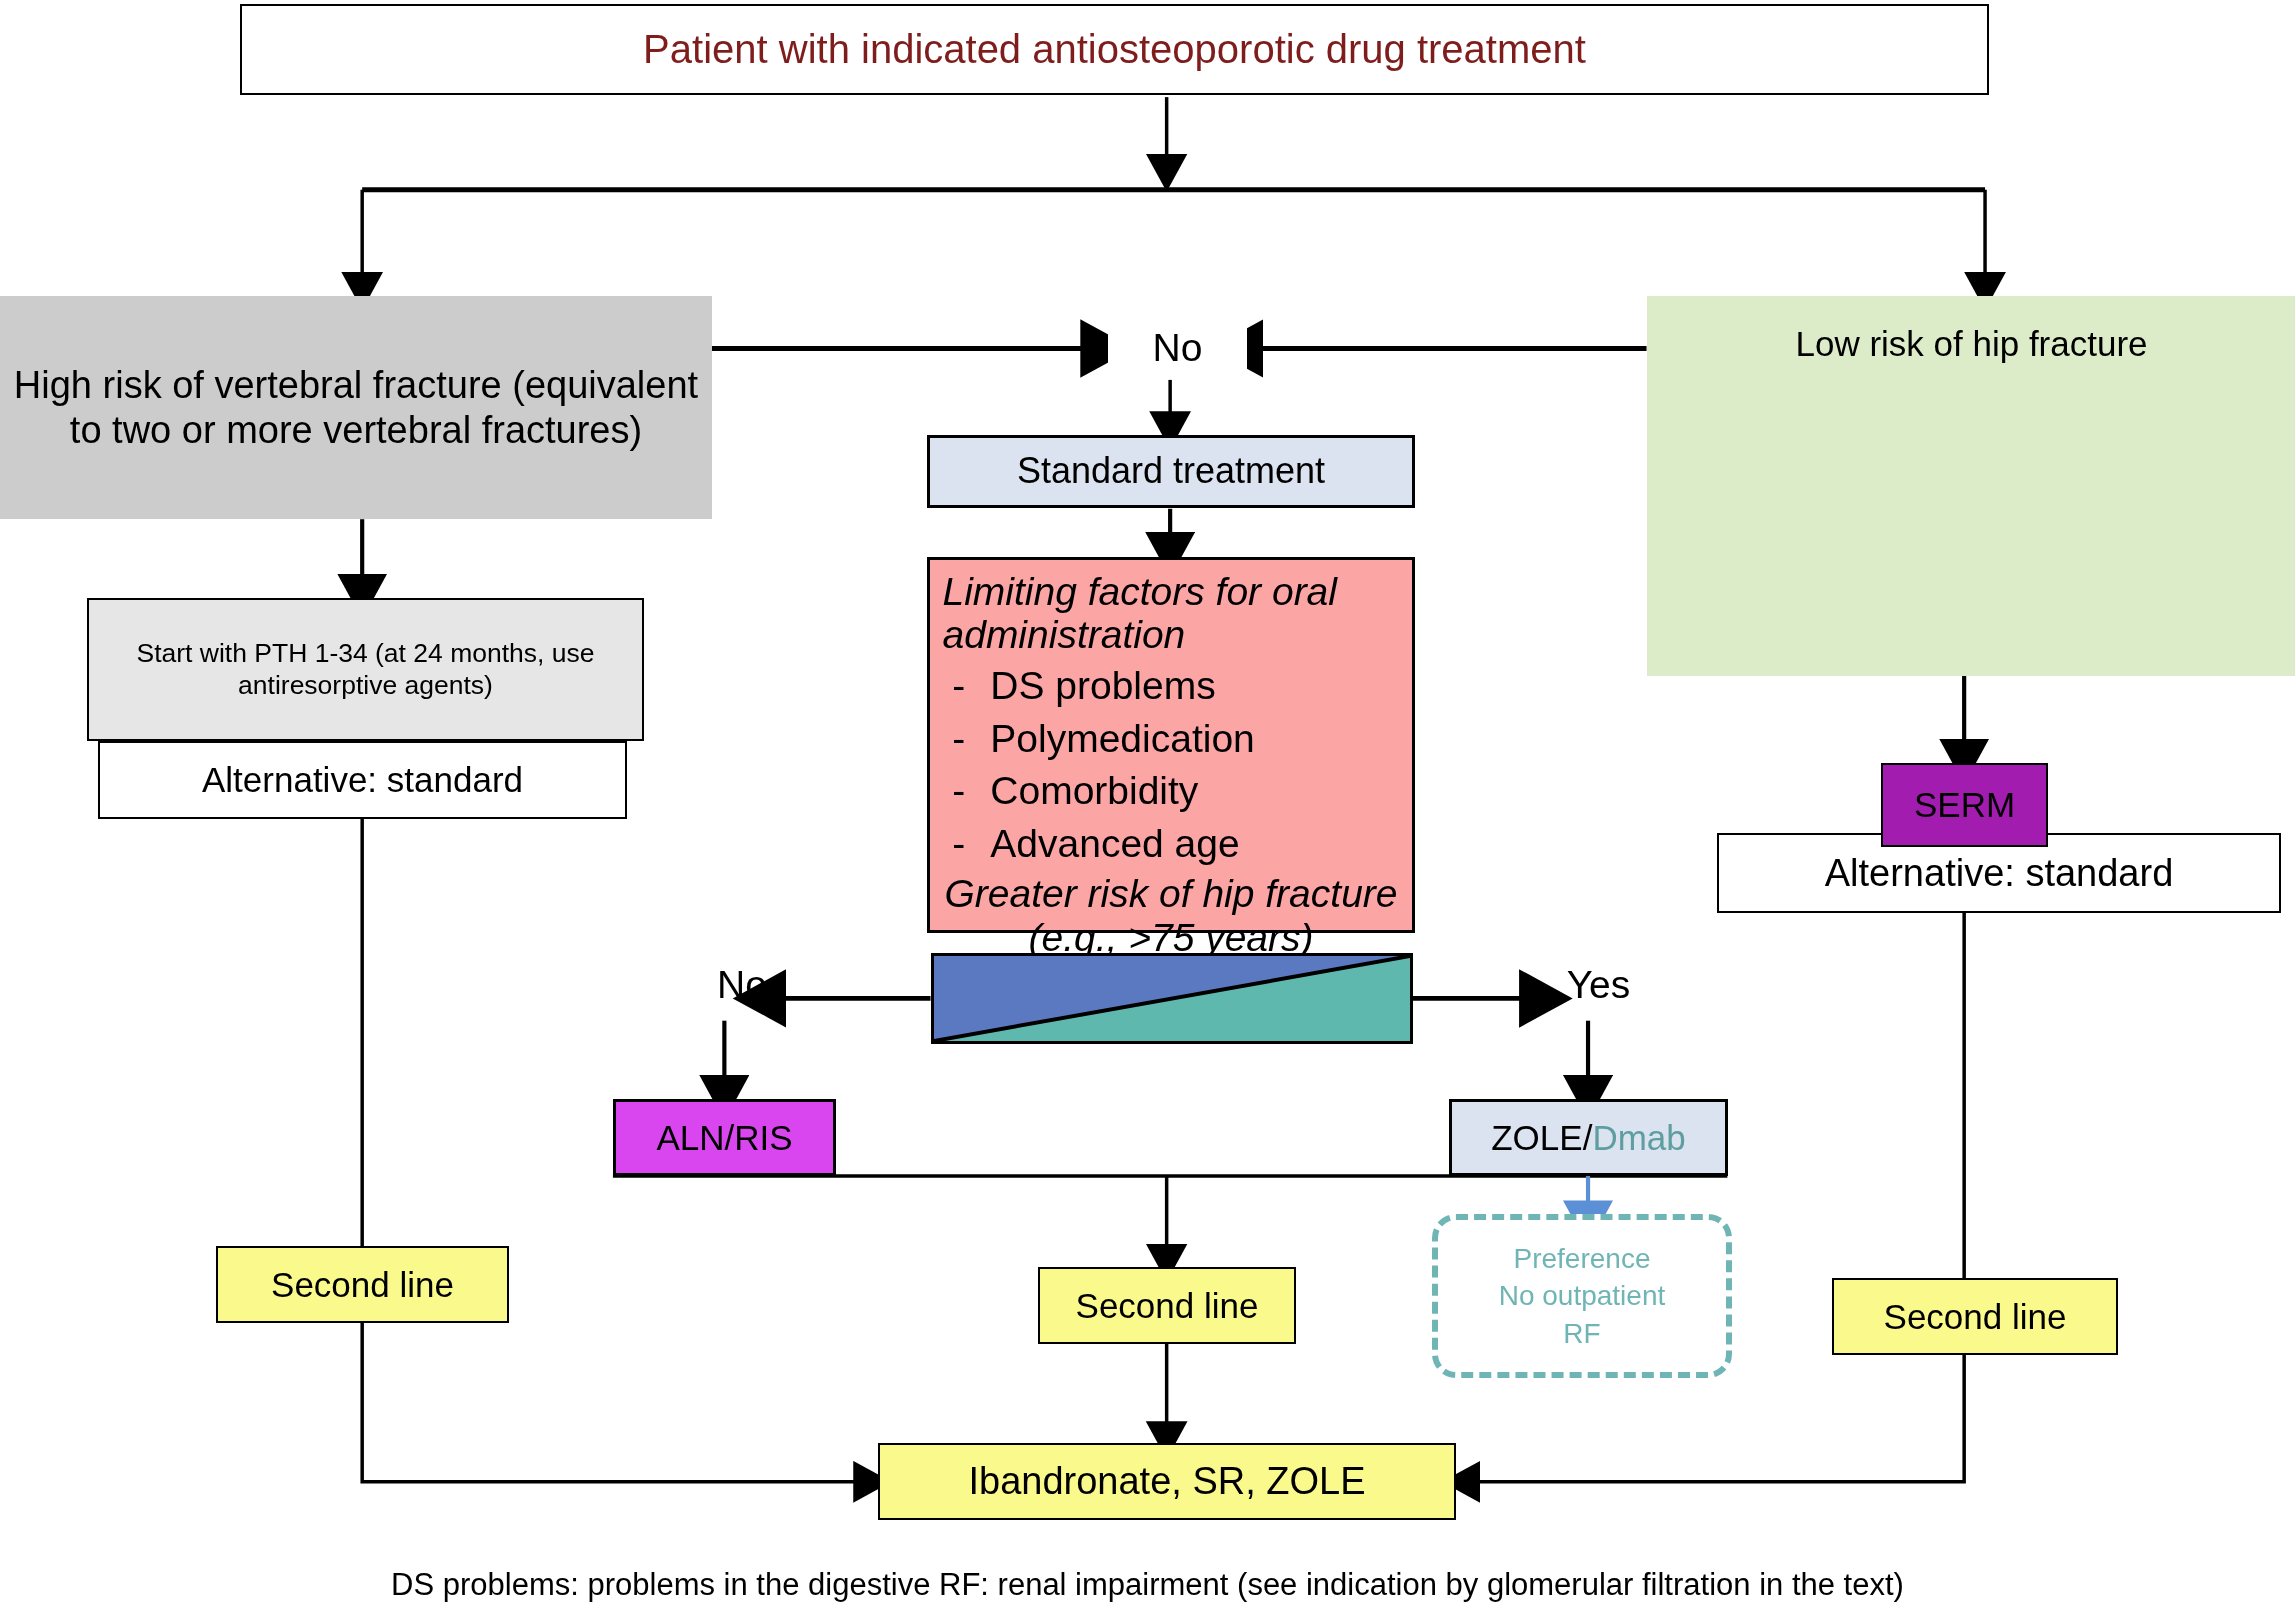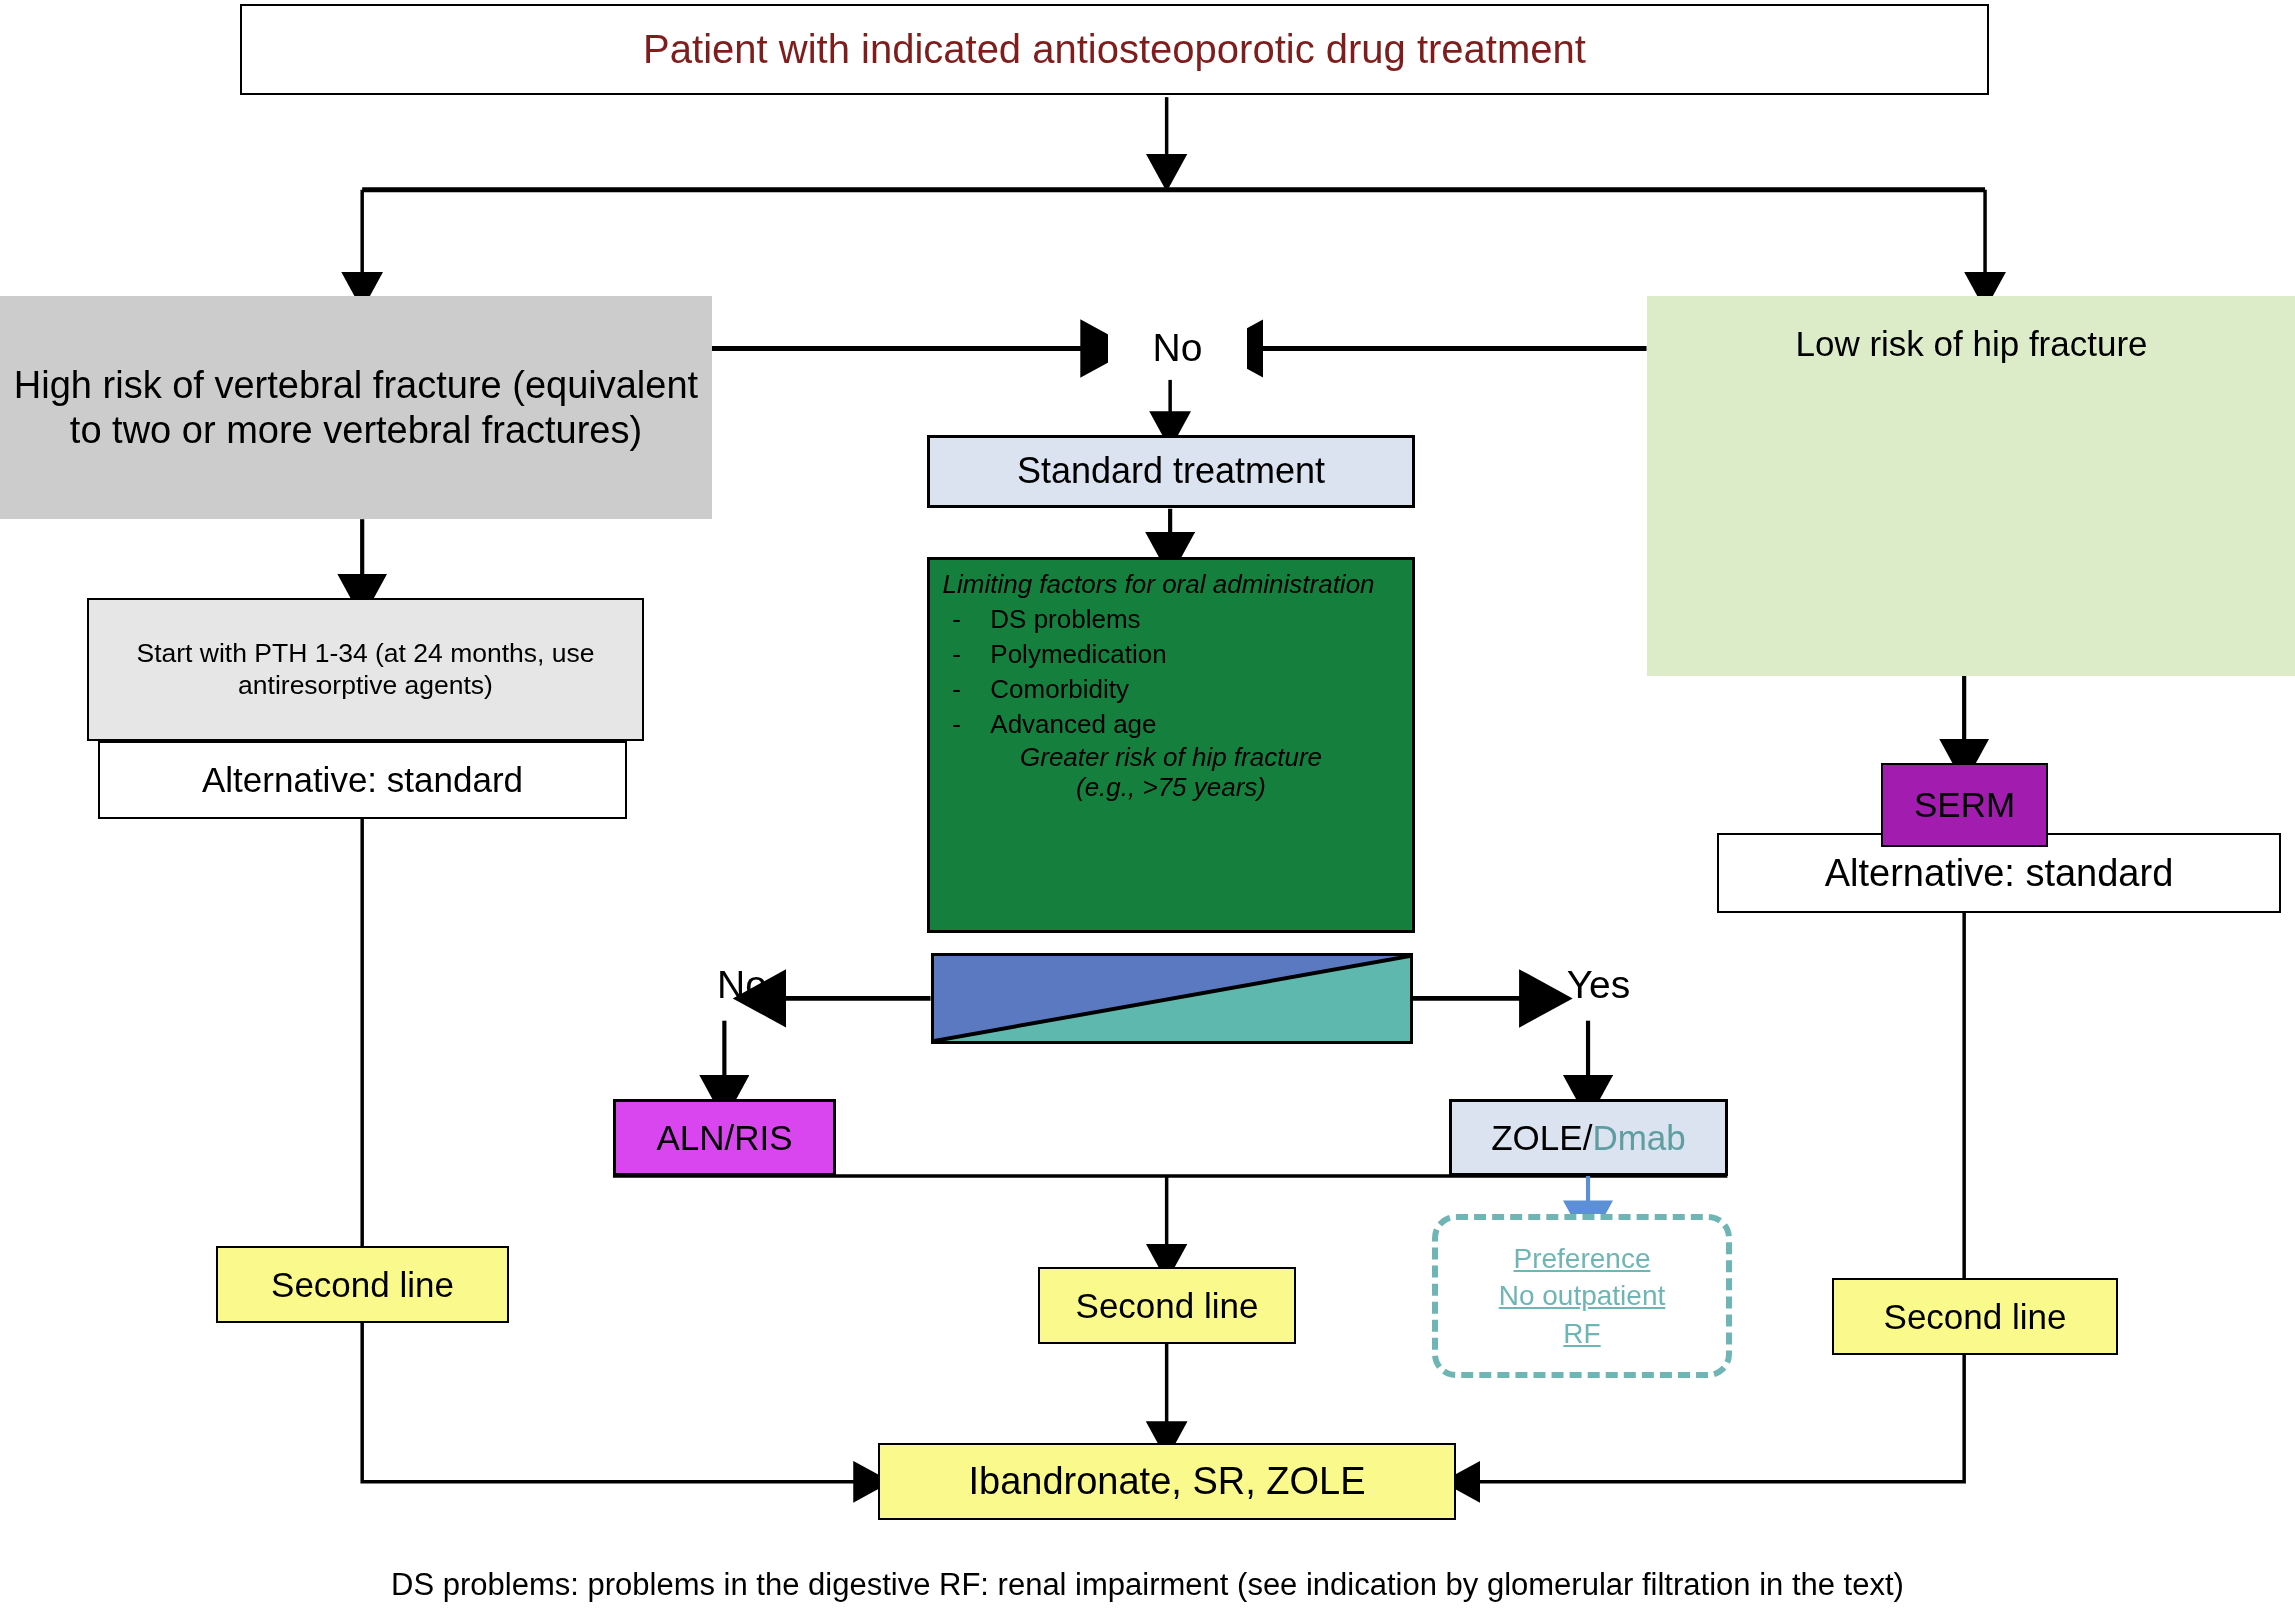--- a/index.html
+++ b/index.html
@@ -82,23 +82,23 @@
     z-index: 7;
   }
   #standard-box {
     left: 927px; top: 435px; width: 488px; height: 73px;
     background: #DCE3F0;
     border: 3.5px solid #000000;
     font-size: 36px;
   }
   #limiting-box {
     left: 927px; top: 557px; width: 488px; height: 376px;
-    background: #15803d;
-    border: 3.5px solid #000000;
-    font-size: 26px;
+    background: #fca5a5;
+    border: 3.5px solid #000000;
+    font-size: 39px;
     display: block;
     text-align: left;
     padding: 9.8px 12.5px 0 12.5px;
   }
   #limiting-box .hdr {
     font-style: italic;
     line-height: 1.12;
   }
   #limiting-box ul {
     list-style: none;
@@ -146,21 +146,20 @@
   }
   #zole-box .dmab { color: #5E9EA0; }
   #preference-box {
     left: 1432px; top: 1214px; width: 300px; height: 164px;
     border: 6.3px dashed #6FB5B5;
     border-radius: 24px;
     background: #ffffff;
     color: #6FB5B5;
     font-size: 28px;
     line-height: 1.33;
-    text-decoration: underline;
   }
   #second-line-center {
     left: 1038px; top: 1267px; width: 258px; height: 77px;
     background: #FAFA8C;
     border: 2.8px solid #000000;
     font-size: 35px;
   }
   #ibandronate-box {
     left: 878px; top: 1443px; width: 578px; height: 77px;
     background: #FAFA8C;

